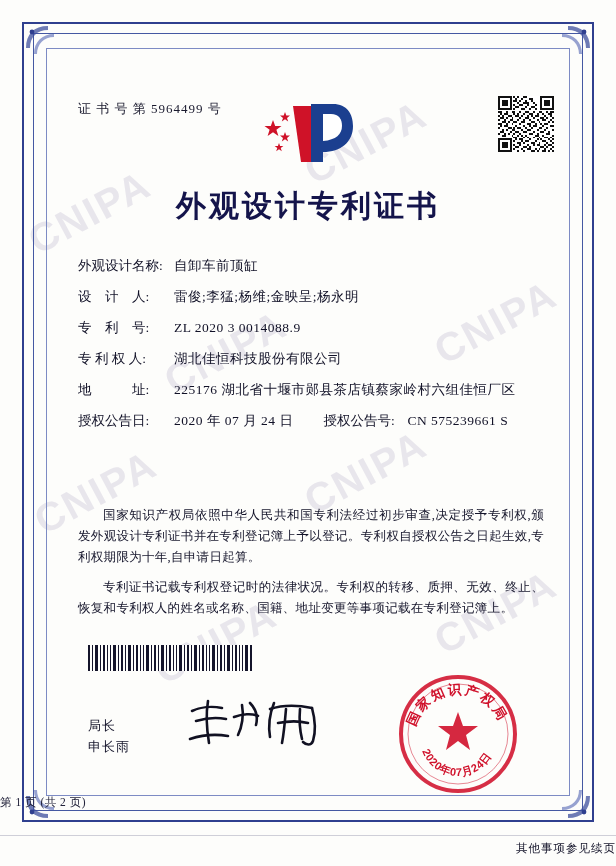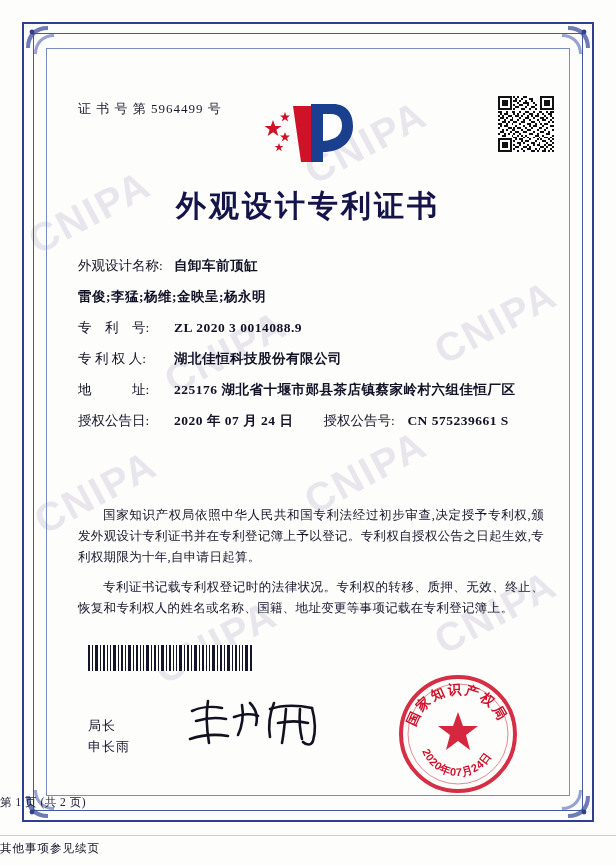--- a/index.html
+++ b/index.html
@@ -138,21 +138,21 @@
     display: flex;
     align-items: baseline;
     height: 31px;
     white-space: nowrap;
   }
   .flabel {
     width: 96px;
     flex: 0 0 96px;
     letter-spacing: 0px;
   }
-  .fvalue { letter-spacing: 0.5px; font-weight: bold; }
+  .fvalue { letter-spacing: 0.5px; }
   .frow-2col { display:flex; align-items:baseline; height:31px; }
   .fgrant { margin-left: 30px; display:flex; align-items:flex-end; }
   .fgrant .flabel { width: 84px; flex: 0 0 84px; }
 
   
   .paras {
     position: absolute;
     left: 78px;
     right: 72px;
     top: 505px;
@@ -211,21 +211,21 @@
     top: 795px;
     text-align: left;
     font-size: 11.5px;
     color: #22223a;
     letter-spacing: 0.5px;
   }
   .footnote {
     position: absolute;
     left: 0; right: 0;
     bottom: 10px;
-    text-align: left;
+    text-align: right;
     font-size: 11.5px;
     color: #15152b;
     letter-spacing: 1px;
   }
   .footnote-rule {
     position: absolute;
     left: 0; right: 0;
     bottom: 30px;
     height: 1px;
     background: #cfcfd8;
@@ -508,20 +508,21 @@
   </div>
 
   <div class="doc-title">外观设计专利证书</div>
 
   <div class="fields">
     <div class="frow">
       <span class="flabel">外观设计名称:</span>
       <span class="fvalue">自卸车前顶缸</span>
     </div>
     <div class="frow">
+      <span class="flabel">设　计　人:</span>
       <span class="fvalue">雷俊;李猛;杨维;金映呈;杨永明</span>
     </div>
     <div class="frow">
       <span class="flabel">专　利　号:</span>
       <span class="fvalue">ZL 2020 3 0014088.9</span>
     </div>
     <div class="frow">
       <span class="flabel">专 利 权 人:</span>
       <span class="fvalue">湖北佳恒科技股份有限公司</span>
     </div>

